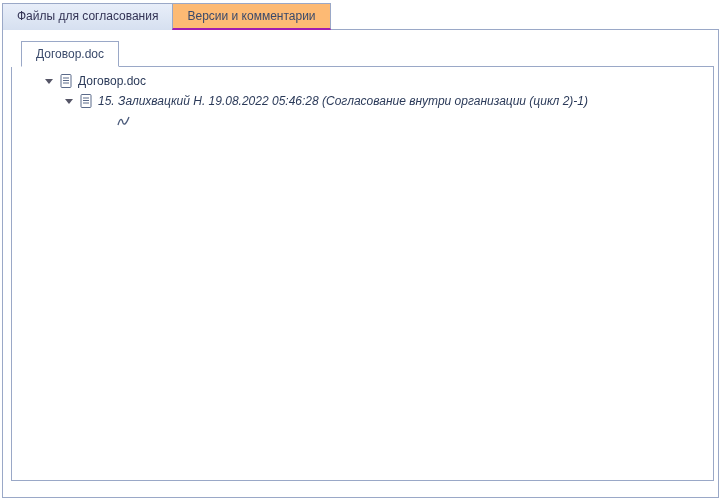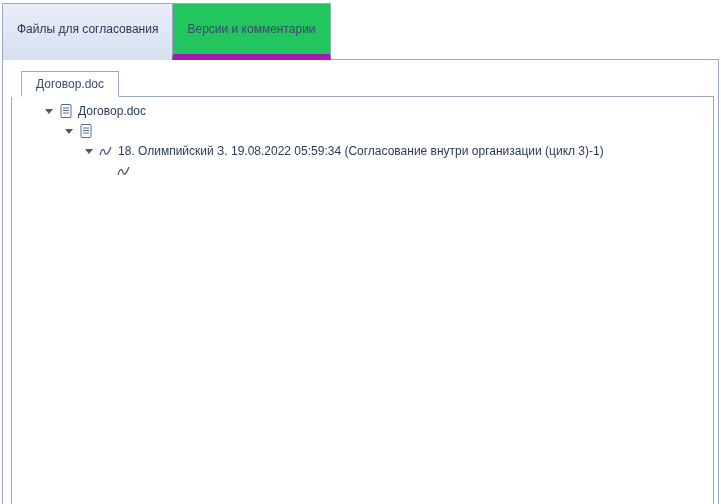--- a/index.html
+++ b/index.html
@@ -11,35 +11,35 @@
     font-size: 12px;
     color: #335;
     width: 721px;
   }
   .tabs-outer {
     display: flex;
     border-bottom: 1px solid #9aa8c7;
     background: #fff;
   }
   .tab {
-    padding: 18px 14px;
+    padding: 5px 14px;
     border: 1px solid #9aa8c7;
     border-bottom: none;
     margin-right: -1px;
     cursor: pointer;
     position: relative;
     top: 1px;
     color: #335;
   }
   .tab.inactive {
     background: linear-gradient(#e8eef9, #d6e0f0);
   }
   .tab.active {
-    background: #22c55e;
-    border-bottom: 6px solid #a21caf;
+    background: #fdba74;
+    border-bottom: 2px solid #a21caf;
     color: #3a4a6b;
   }
   .page {
     border-left: 1px solid #9aa8c7;
     border-right: 1px solid #9aa8c7;
     border-bottom: 1px solid #9aa8c7;
     padding: 10px 4px 8px 8px;
     height: 468px;
   }
   .subtabs {
@@ -162,35 +162,23 @@
           <span class="chev-down"></span>
         </span>
       <span class="icon">
         <svg viewBox="0 0 16 16" width="16" height="16">
             <rect x="3" y="1.5" width="10" height="13" rx="1" fill="#fff" stroke="#5a6a8a"></rect>
             <line x1="5" y1="5" x2="11" y2="5" stroke="#5a6a8a"></line>
             <line x1="5" y1="7.5" x2="11" y2="7.5" stroke="#5a6a8a"></line>
             <line x1="5" y1="10" x2="11" y2="10" stroke="#5a6a8a"></line>
           </svg>
       </span>
+      <span class="label italic">15. Залихвацкий Н. 19.08.2022 05:46:28 (Согласование внутри организации (цикл 2)-1)</span>
     </div>
 
-    <div class="tree-row">
-      <div class="gutter"></div>
-      <span class="indent" style="width:50px"></span>
-      <span class="expander">
-          <span class="chev-down"></span>
-        </span>
-      <span class="icon">
-        <svg viewBox="0 0 16 16" width="16" height="16">
-            <path d="M2 12 Q5 2 7 10 Q9 14 13 4" fill="none" stroke="#4a5a7a" stroke-width="1.3"></path>
-          </svg>
-      </span>
-      <span class="label">18. Олимпийский З. 19.08.2022 05:59:34 (Согласование внутри организации (цикл 3)-1)</span>
-    </div>
 
     <div class="tree-row">
       <div class="gutter"></div>
       <span class="indent" style="width:84px"></span>
       <span class="icon">
         <svg viewBox="0 0 16 16" width="16" height="16">
             <path d="M2 12 Q5 2 7 10 Q9 14 13 4" fill="none" stroke="#4a5a7a" stroke-width="1.3"></path>
           </svg>
       </span>
     </div>

